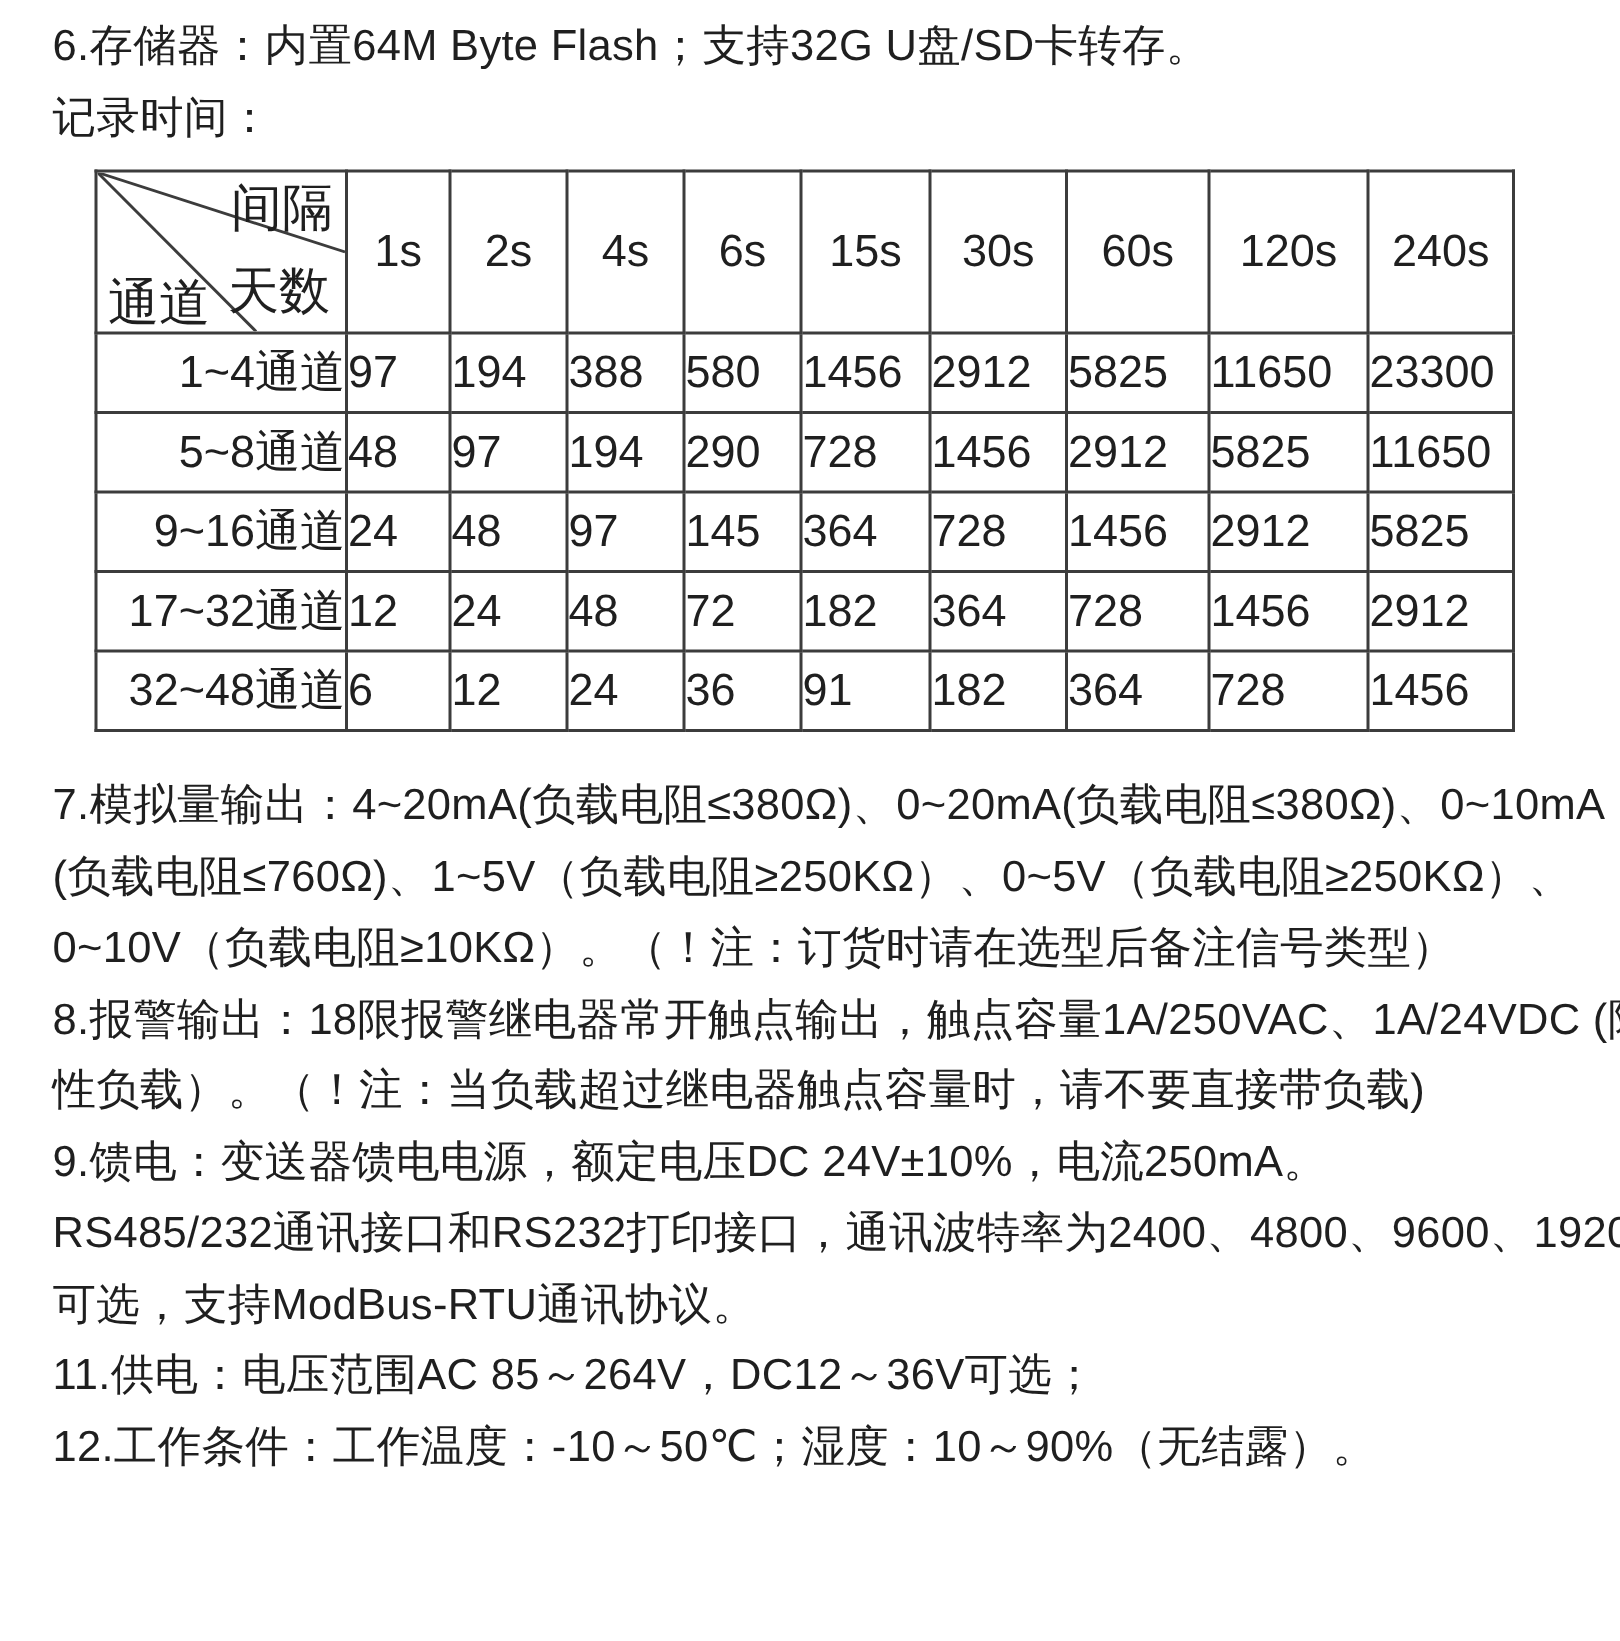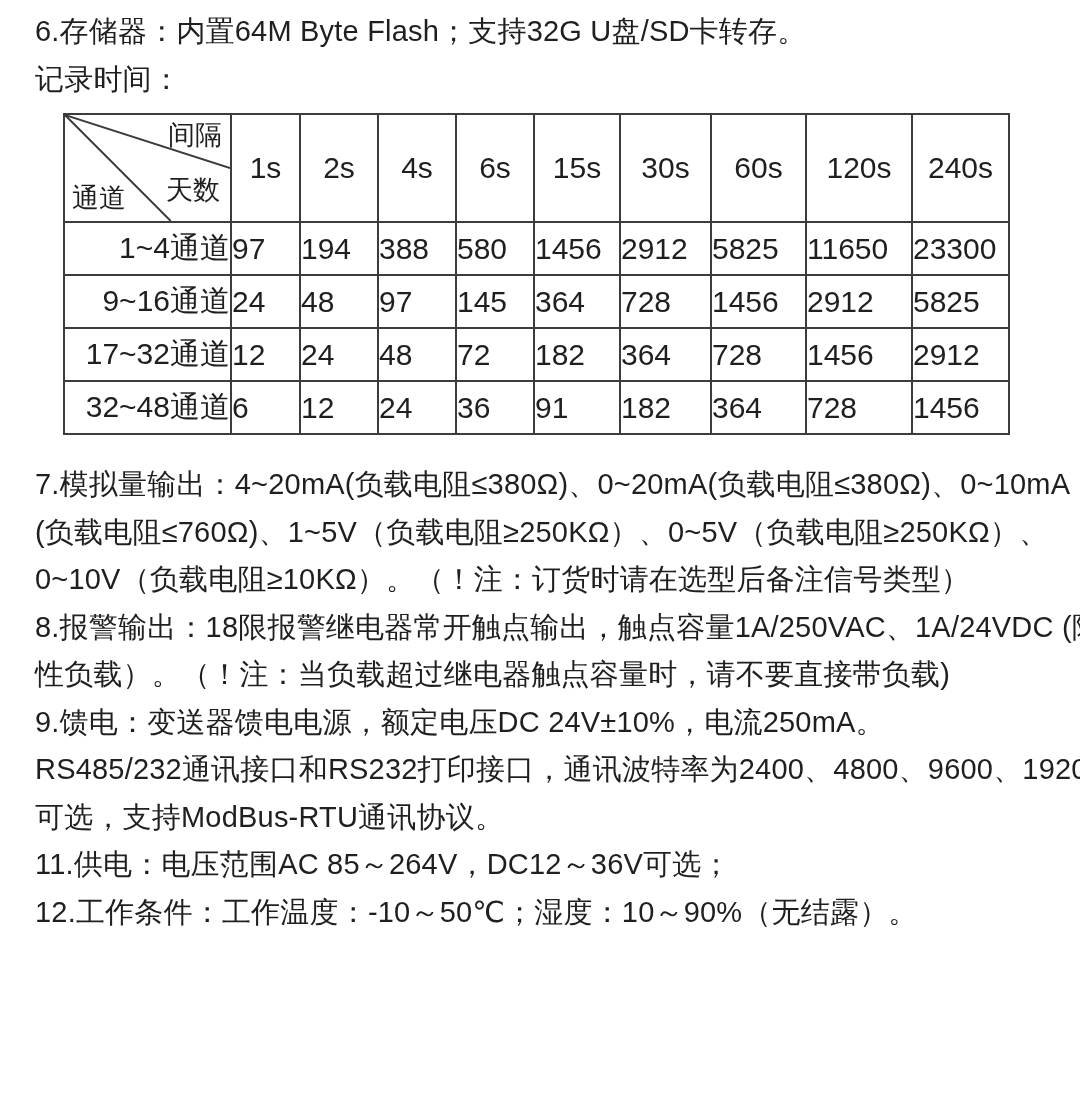--- a/index.html
+++ b/index.html
@@ -36,21 +36,21 @@
     padding-left:10px;
     white-space:nowrap;
     font-size:29px;
   }
   td.val{
     text-align:left;
     padding-left:13px;
   }
   td.corner{position:relative;}
   td.corner svg{position:absolute;left:0;top:0;width:100%;height:100%;display:block;}
-  td.corner .lbl{position:absolute;font-size:27px;line-height:1;}
+  td.corner .lbl{position:absolute;font-size:34px;line-height:1;}
   .lbl-interval{top:7px;right:8px;}
   .lbl-days{top:62px;right:10px;}
   .lbl-channel{top:70px;left:7px;}
 </style>
 </head>
 <body>
 
 <div class="page">
 
   <div class="line">6.存储器：内置64M Byte Flash；支持32G U盘/SD卡转存。</div>
@@ -97,20 +97,32 @@
         <td class="val">194</td>
         <td class="val">388</td>
         <td class="val">580</td>
         <td class="val">1456</td>
         <td class="val">2912</td>
         <td class="val">5825</td>
         <td class="val">11650</td>
         <td class="val">23300</td>
       </tr>
 
+      <tr class="data-row">
+        <td class="row-label">5~8通道</td>
+        <td class="val">48</td>
+        <td class="val">97</td>
+        <td class="val">194</td>
+        <td class="val">290</td>
+        <td class="val">728</td>
+        <td class="val">1456</td>
+        <td class="val">2912</td>
+        <td class="val">5825</td>
+        <td class="val">11650</td>
+      </tr>
 
       <tr class="data-row">
         <td class="row-label">9~16通道</td>
         <td class="val">24</td>
         <td class="val">48</td>
         <td class="val">97</td>
         <td class="val">145</td>
         <td class="val">364</td>
         <td class="val">728</td>
         <td class="val">1456</td>

